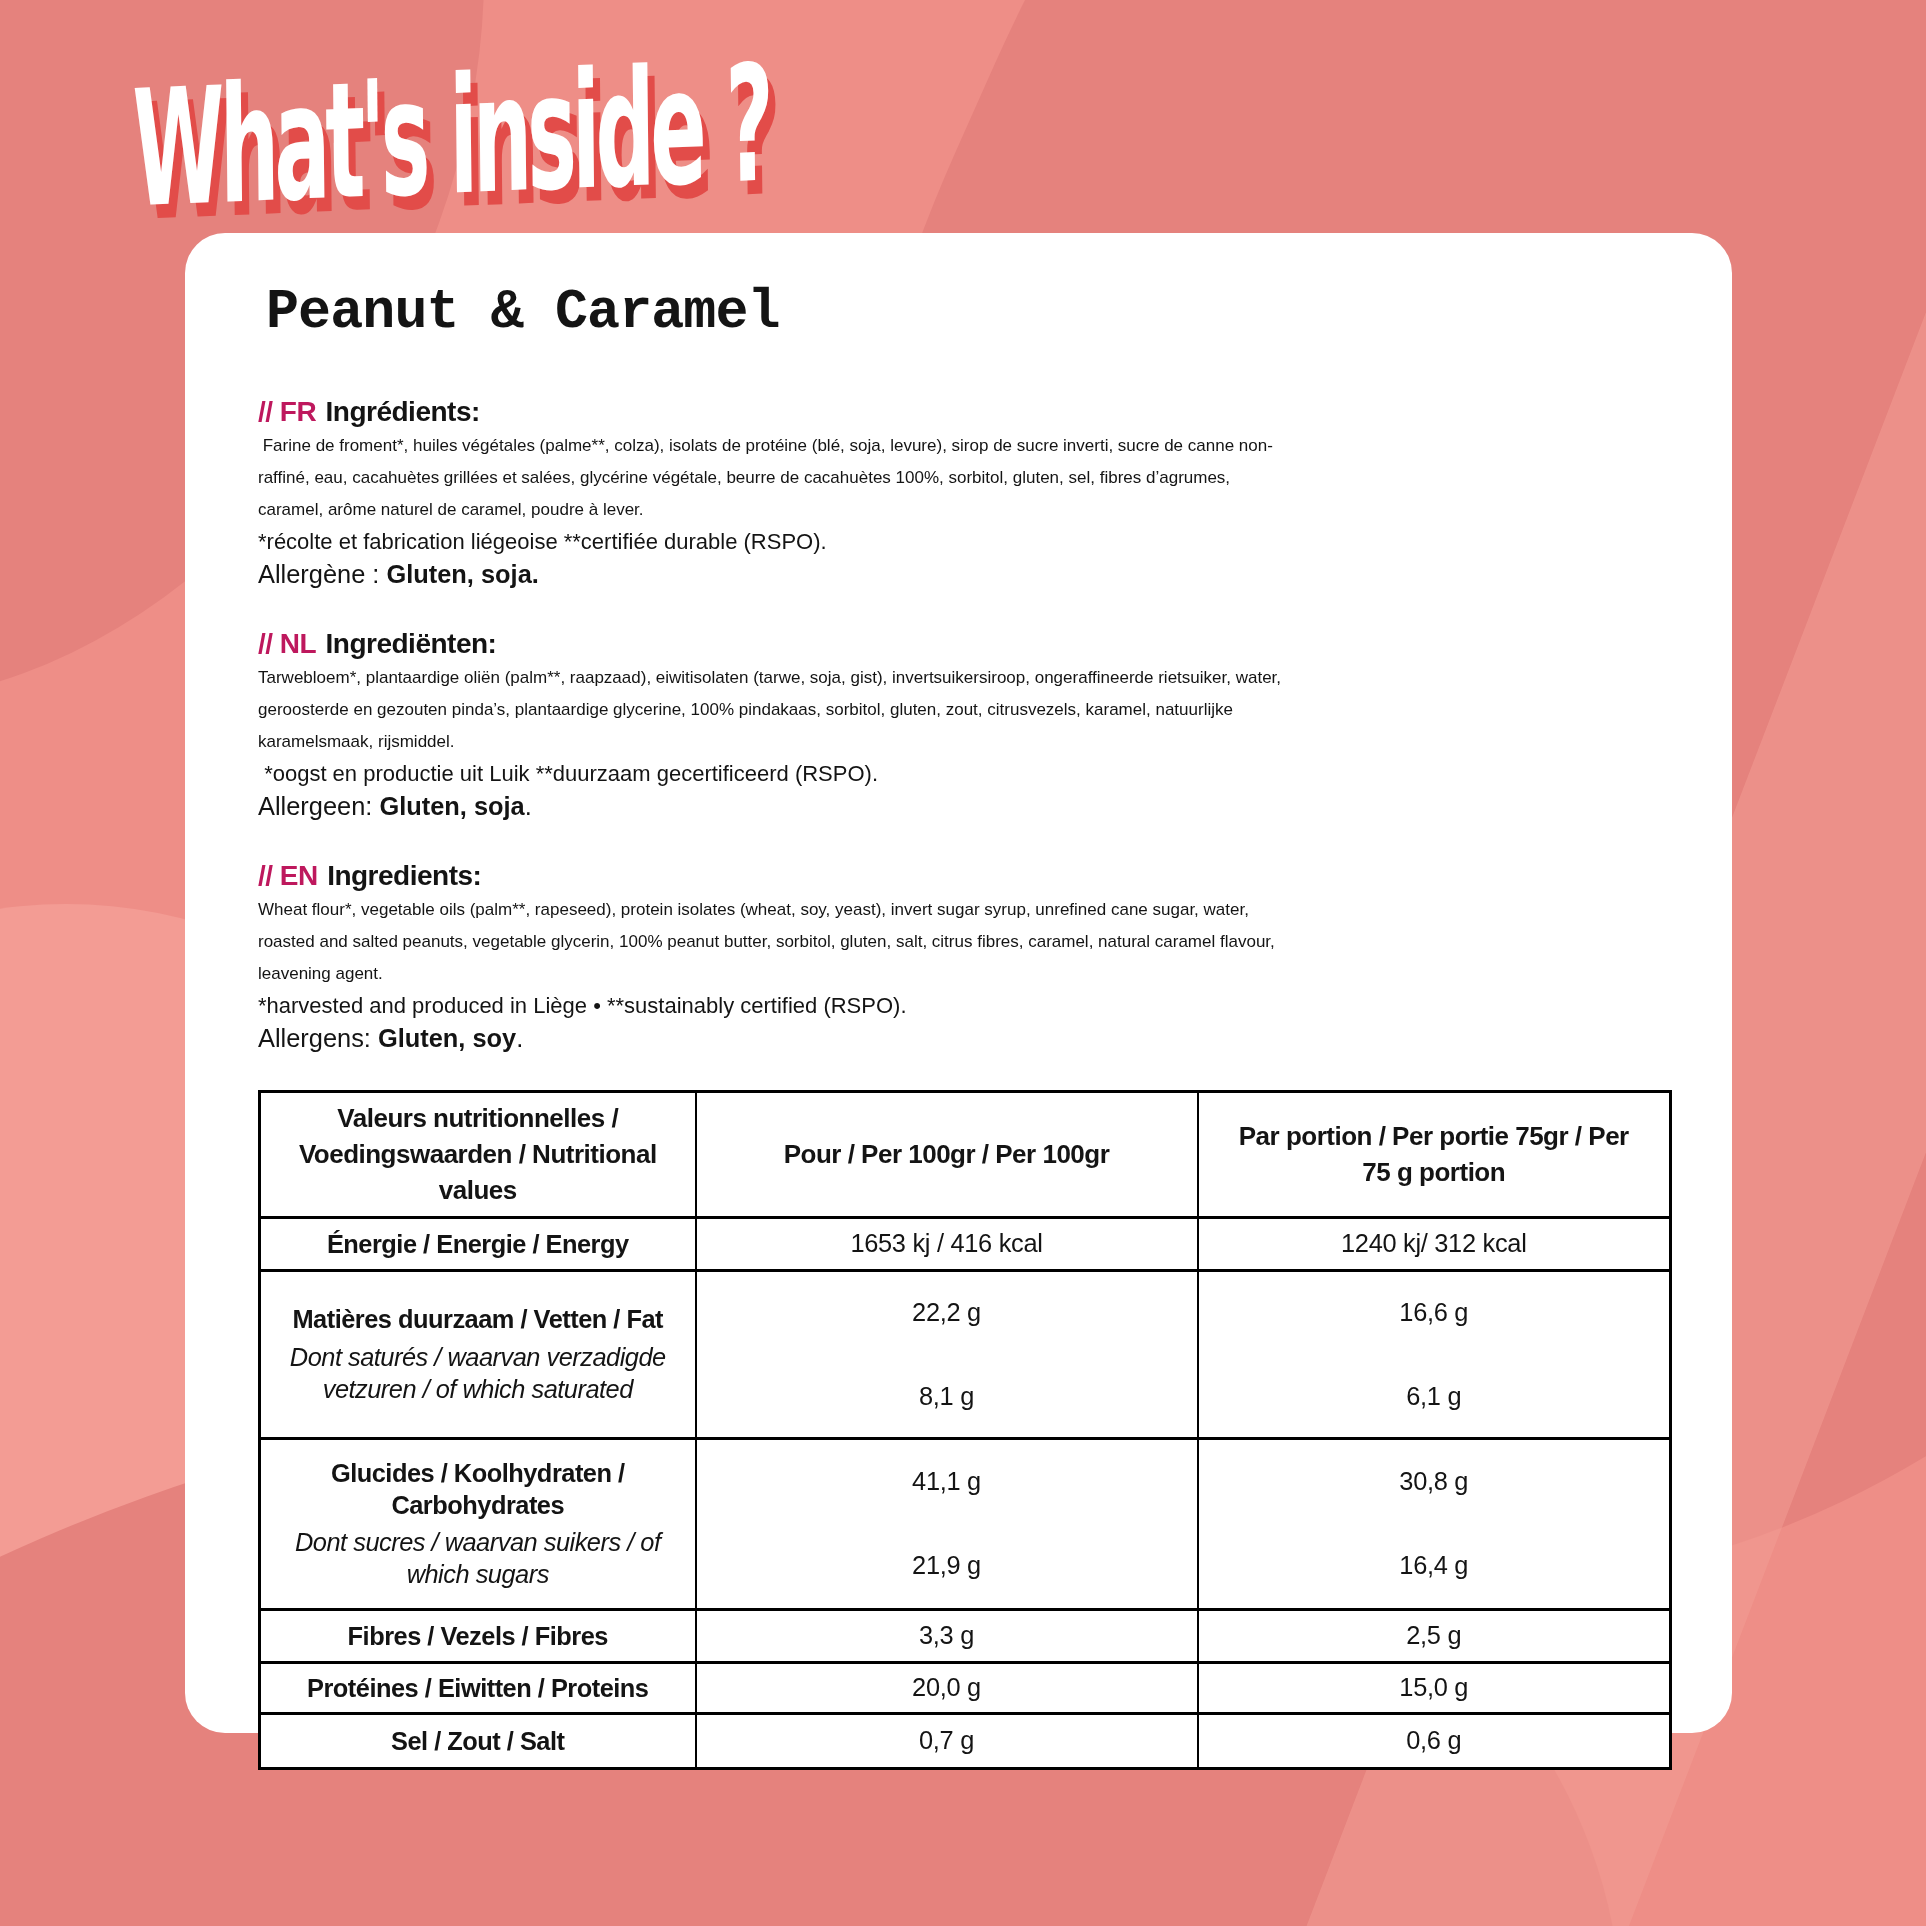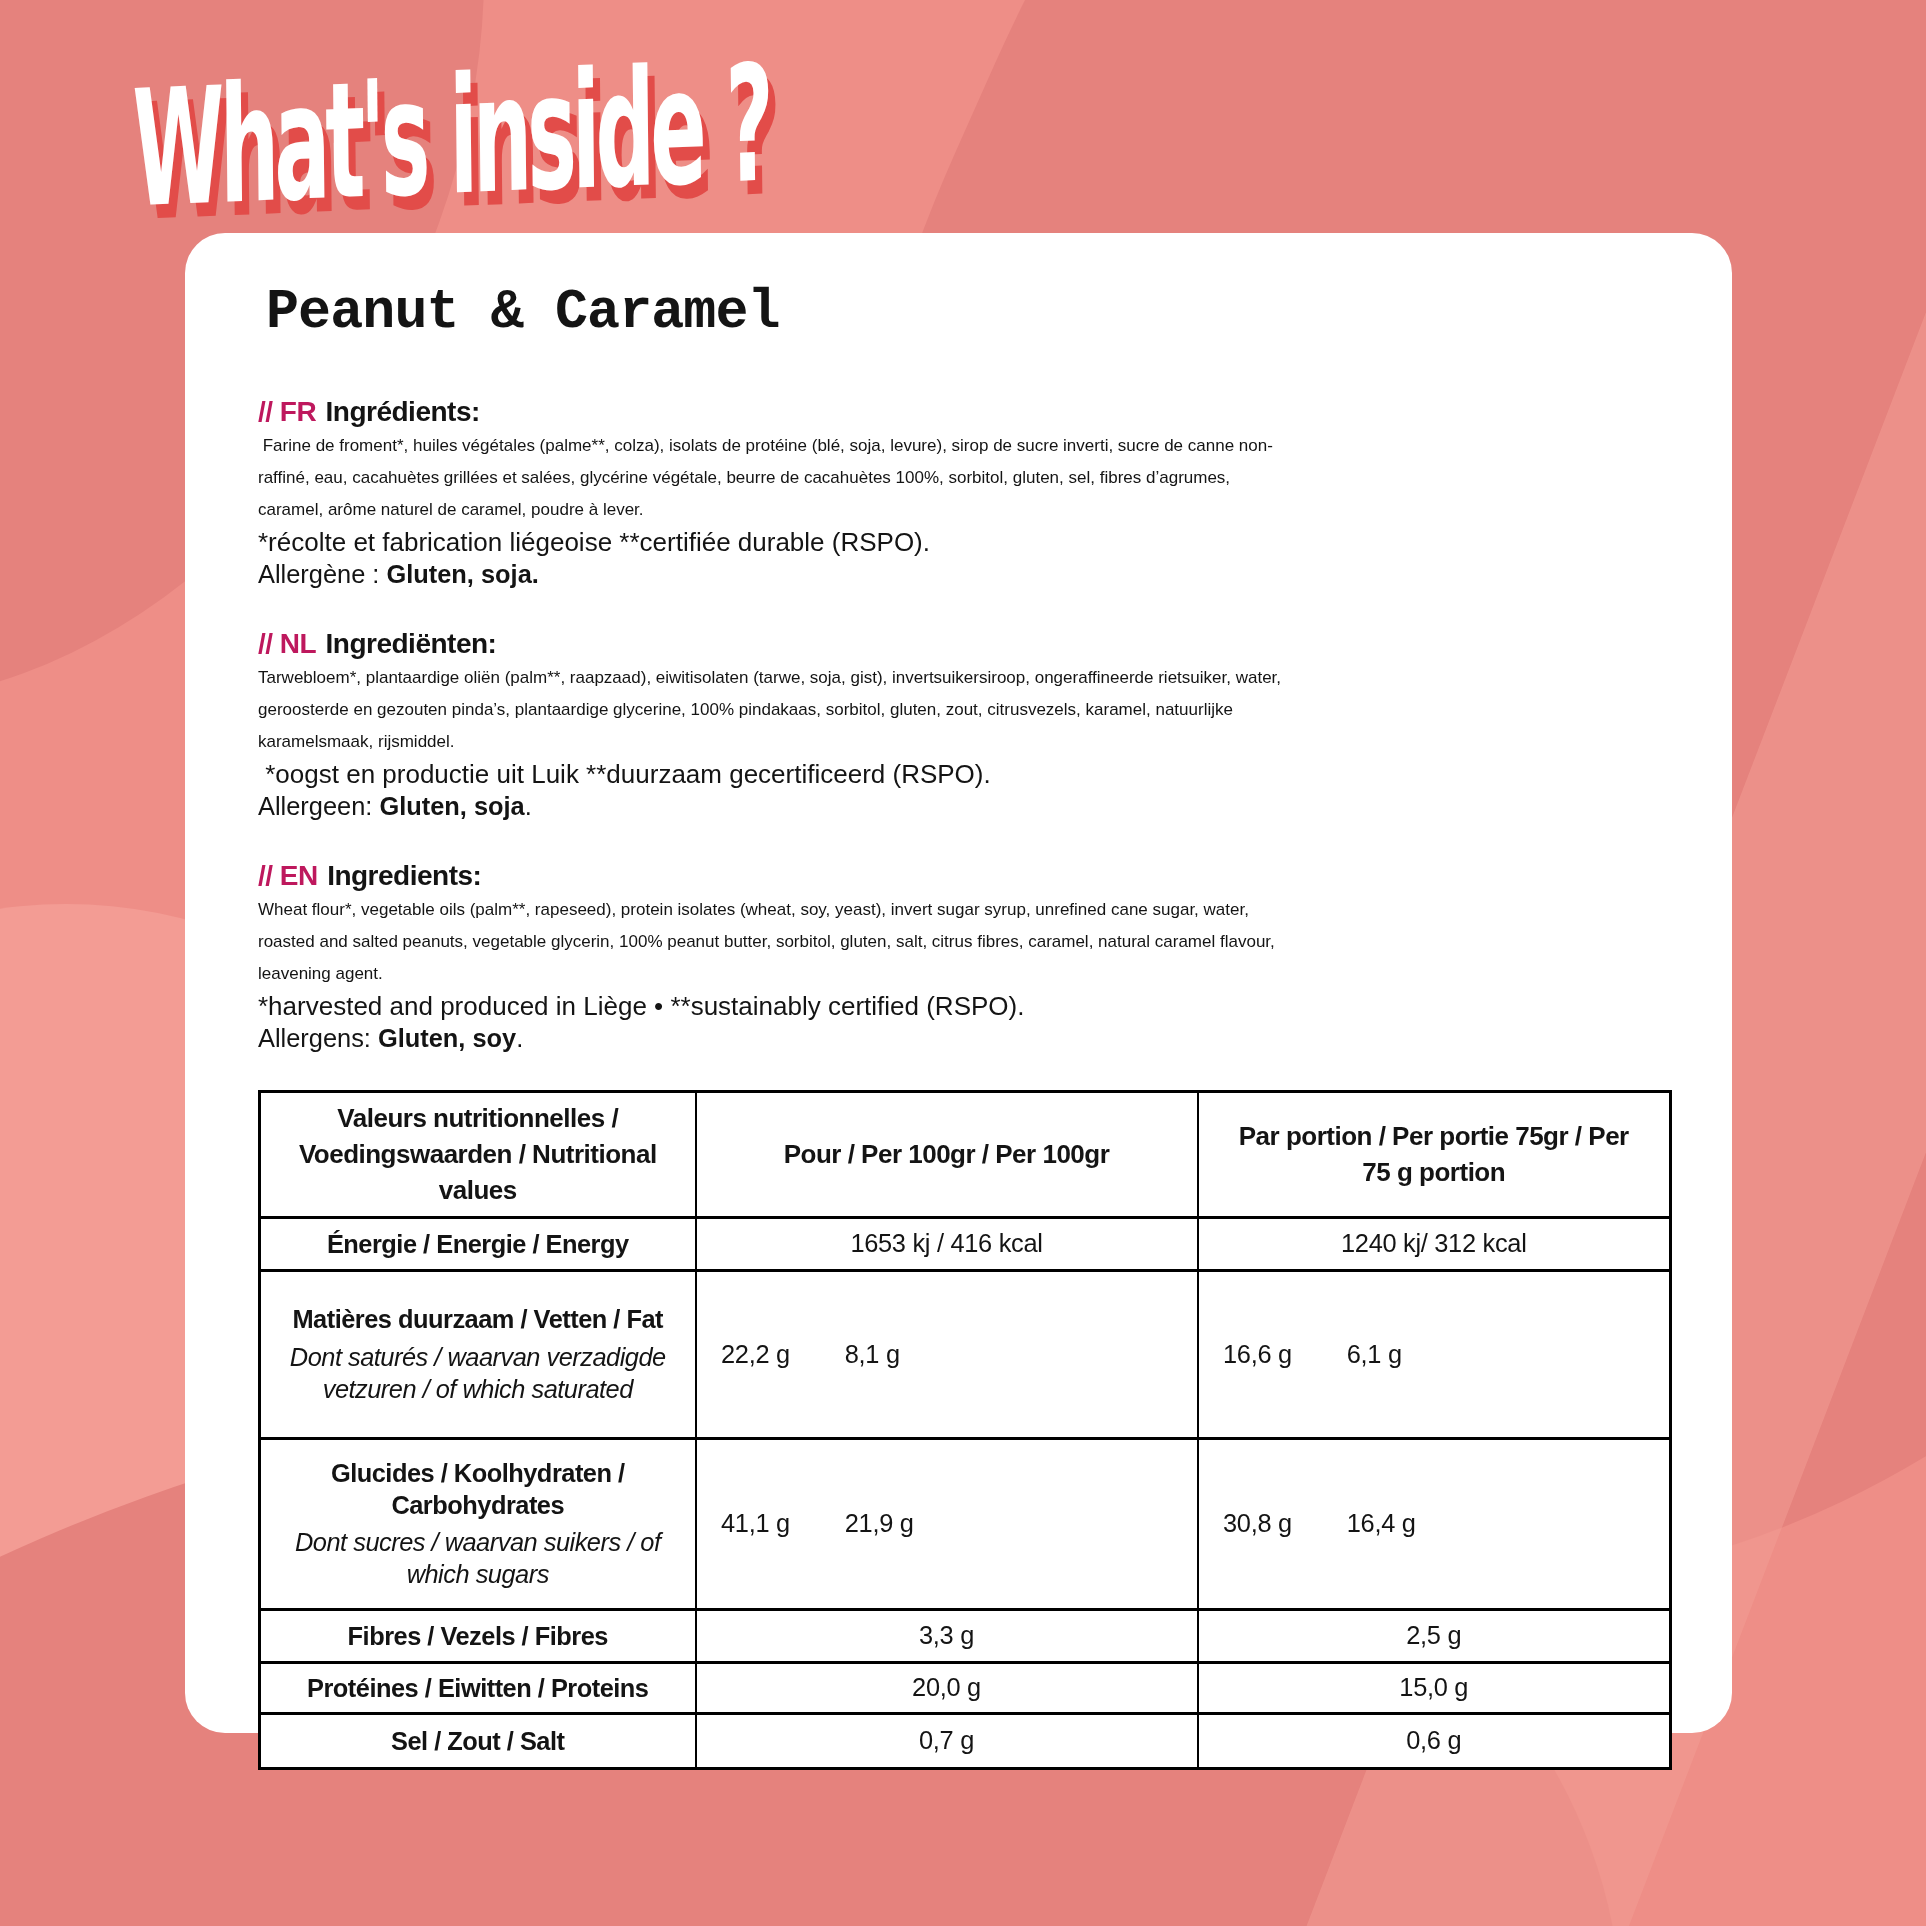--- a/index.html
+++ b/index.html
@@ -31,39 +31,39 @@
   .product-title{
     font-family:Liberation Mono, monospace;font-weight:700;
     font-size:55px;line-height:60px;letter-spacing:-0.9px;margin:8px;
   }
 
   .section{margin-top:38px;width:1026px;}
   .section:first-of-type{margin-top:53px;}
   .sec-head{font-size:28px;line-height:32px;font-weight:800;letter-spacing:-0.5px;margin:0 0 1.9px 0;}
   .sec-head .marker{color:#be185d;margin-right:9.4px;}
   .body-text{font-size:17px;line-height:32px;margin:0;white-space:pre-wrap;}
-  .note-line{font-size:26px;line-height:32px;white-space:pre-wrap;}
+  .note-line{font-size:22px;line-height:32px;white-space:pre-wrap;}
   .allergen-line{font-size:25.4px;line-height:32px;}
   .allergen-line b{font-weight:700;text-align:center;}
 
   table.nutrition{
     border-collapse:collapse;table-layout:fixed;width:1411px;margin-top:36px;
     font-size:25.4px;letter-spacing:-0.3px;background:#fff;
   }
   table.nutrition,table.nutrition td,table.nutrition th{
     border:2.8px solid #000;border-top-width:3.8px;border-bottom-width:3.8px;
   }
   table.nutrition{border-width:3.8px;}
   table.nutrition th,table.nutrition td{
     text-align:center;vertical-align:middle;padding:7.5px 24.5px;box-sizing:border-box;
   }
   th.h{font-size:26px;line-height:36px;font-weight:700;letter-spacing:-0.5px;}
   .lbl{font-weight:700;line-height:32px;letter-spacing:-0.5px;}
   .sub{font-style:italic;font-weight:400;line-height:32px;margin-top:5.6px;letter-spacing:-0.5px;}
-  .dual{display:flex;gap:55px;}
+  .dual{display:flex;flex-direction:column;justify-content:center;gap:55px;}
 </style>
 </head>
 <body>
 
 <div id="canvas">
   <div class="bg-shape" id="s1"></div>
   <div class="bg-shape" id="s4"></div>
   <div class="bg-shape" id="s3"></div>
   <div class="bg-shape" id="s2"></div>
   <div class="bg-shape" id="s5"></div>

